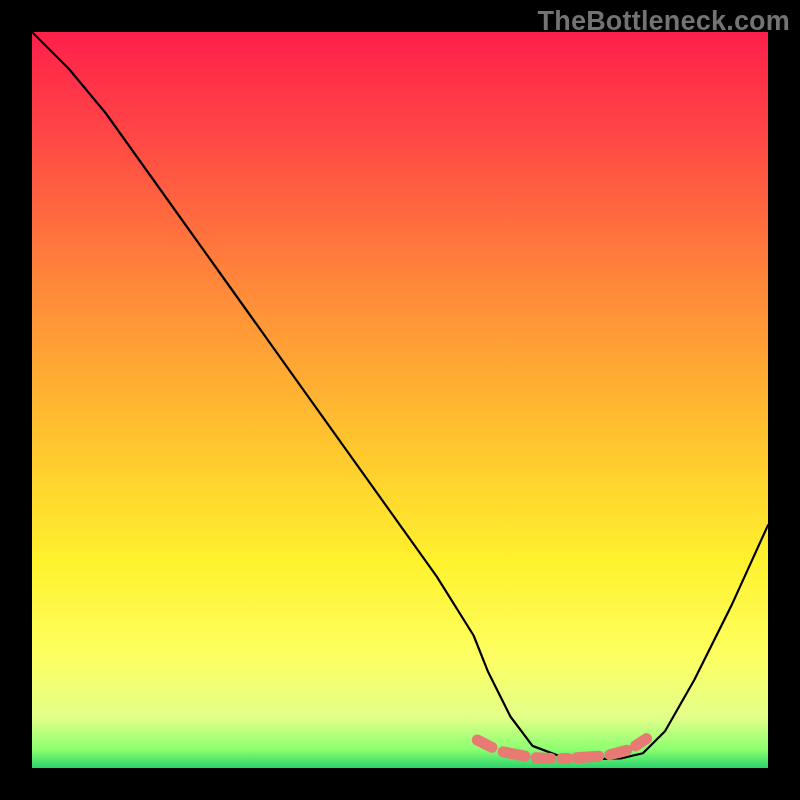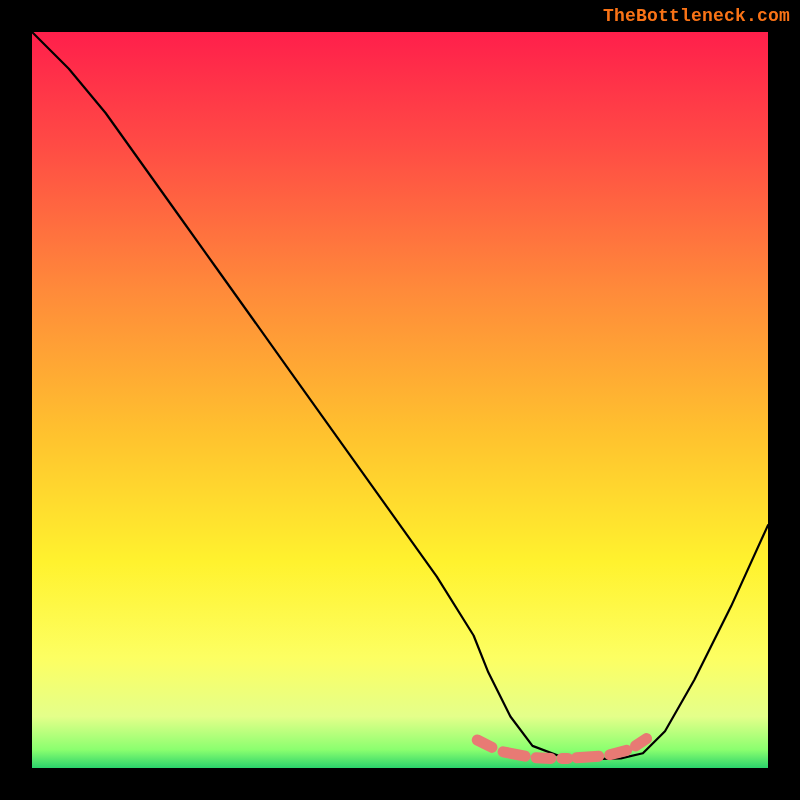--- a/index.html
+++ b/index.html
@@ -38,24 +38,24 @@
     left: 0;
     top: 0;
     width: 100%;
     height: 100%;
     pointer-events: none;
   }
   .watermark {
     position: absolute;
     top: 6px;
     right: 10px;
-    font-family: Liberation Mono, monospace;
-    font-size: 18px;
+    font-family: Liberation Sans, sans-serif;
+    font-size: 27px;
     font-weight: 600;
-    color: #f97316;
+    color: #737373;
     letter-spacing: 0.2px;
     user-select: none;
   }
   .dash {
     stroke: #e87a74;
     stroke-width: 11;
     stroke-linecap: round;
     fill: none;
   }
 </style>

